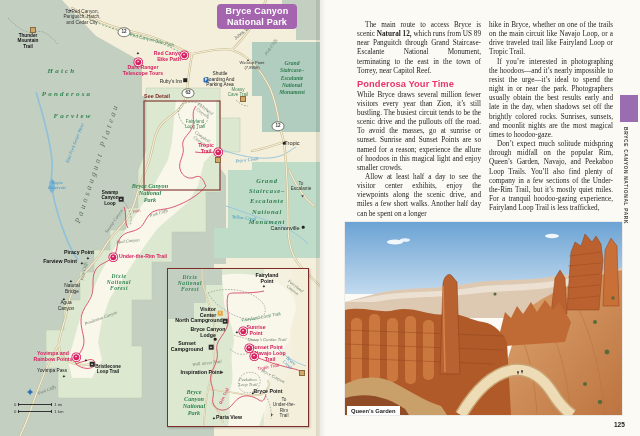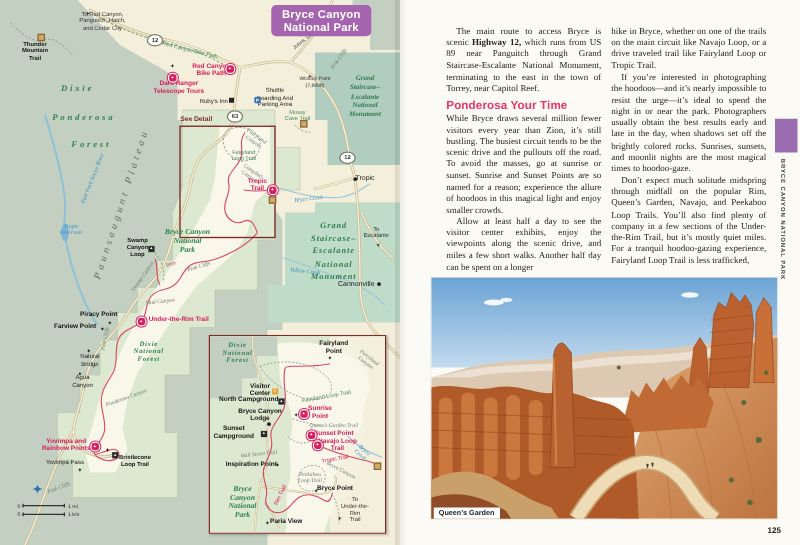--- a/index.html
+++ b/index.html
@@ -208,23 +208,23 @@
         <div class="lb park" style="left: 150px; top: 193px; transform: translate(-50%, -50%);">Bryce Canyon
 National
 Park</div>
         <div class="lb poi-sm" style="left: 110px; top: 198px; transform: translate(-50%, -50%);">Swamp
 Canyon
 Loop</div>
         <div class="lb plateau" style="left: 97px; top: 163px; transform: translate(-50%, -50%) rotate(-72deg);">Paunsaugunt  Plateau</div>
         <div class="lb water" style="left: 75px; top: 143px; transform: translate(-50%, -50%) rotate(-68deg);">East Fork Sevier River</div>
         <div class="lb water" style="left: 57px; top: 185px; transform: translate(-50%, -50%);">Tropic
 Reservoir</div>
-        <div class="lb forest" style="left: 62px; top: 71px; transform: translate(-50%, -50%);">Dixie</div>
+        <div class="lb forest" style="left: 62px; top: 71px; transform: translate(-50%, -50%);">Hatch</div>
         <div class="lb forest" style="left: 67px; top: 94px; transform: translate(-50%, -50%);">Ponderosa</div>
-        <div class="lb forest" style="left: 73px; top: 116px; transform: translate(-50%, -50%);">Forest</div>
+        <div class="lb forest" style="left: 73px; top: 116px; transform: translate(-50%, -50%);">Farview</div>
         <div class="lb canyon" style="left: 114px; top: 221px; transform: translate(-50%, -50%) rotate(-55deg);">Swamp Canyon</div>
         <div class="lb trail-red" style="left: 137px; top: 212px; transform: translate(-50%, -50%) rotate(-15deg);">Rim</div>
         <div class="lb canyon" style="left: 159px; top: 213px; transform: translate(-50%, -50%) rotate(-18deg);">Pink Cliffs</div>
         <div class="lb canyon" style="left: 128px; top: 241px; transform: translate(-50%, -50%) rotate(-6deg);">Mud Canyon</div>
         <div class="lb pink" style="left: 143px; top: 257px; transform: translate(-50%, -50%);">Under-the-Rim Trail</div>
         <div class="lb poi" style="left: 79px; top: 253px; transform: translate(-50%, -50%);">Piracy Point</div>
         <div class="lb poi" style="left: 60px; top: 262px; transform: translate(-50%, -50%);">Farview Point</div>
         <div class="lb forest-ctr" style="left: 119px; top: 282px; transform: translate(-50%, -50%);">Dixie
 National
 Forest</div>
@@ -372,21 +372,21 @@
           <div class="mk mk-star" style="left: 85px; top: 124px; transform: translate(-50%, -50%);"></div>
           <div class="mk mk-star" style="left: 46px; top: 149px; transform: translate(-50%, -50%);"></div>
           <div class="mk mk-trailhead" style="left: 134px; top: 104px; transform: translate(-50%, -50%);"></div>
           <div class="mk mk-arrow" style="left: 104px; top: 146px; transform: translate(-50%, -50%) rotate(115deg);"></div>
         </div>
     </div>
   </div>
 
   <div id="text-page">
     <div id="col1" class="col">
-      <p class="indent"><span>The main route to access Bryce is scenic </span><b>Highway 12,</b><span> which runs from US 89 near Panguitch through Grand Staircase-Escalante National Monument, terminating to the east in the town of Torrey, near Capitol Reef.</span></p>
+      <p class="indent"><span>The main route to access Bryce is scenic </span><b>Natural 12,</b><span> which runs from US 89 near Panguitch through Grand Staircase-Escalante National Monument, terminating to the east in the town of Torrey, near Capitol Reef.</span></p>
       <h2>Ponderosa Your Time</h2>
       <p>While Bryce draws several million fewer visitors every year than Zion, it’s still bustling. The busiest circuit tends to be the scenic drive and the pullouts off the road. To avoid the masses, go at sunrise or sunset. Sunrise and Sunset Points are so named for a reason; experience the allure of hoodoos in this magical light and enjoy smaller crowds.</p>
       <p class="indent">Allow at least half a day to see the visitor center exhibits, enjoy the viewpoints along the scenic drive, and miles a few short walks. Another half day can be spent on a longer</p>
     </div>
     <div id="col2" class="col">
       <p>hike in Bryce, whether on one of the trails on the main circuit like Navajo Loop, or a drive traveled trail like Fairyland Loop or Tropic Trail.</p>
       <p class="indent">If you’re interested in photographing the hoodoos—and it’s nearly impossible to resist the urge—it’s ideal to spend the night in or near the park. Photographers usually obtain the best results early and late in the day, when shadows set off the brightly colored rocks. Sunrises, sunsets, and moonlit nights are the most magical times to hoodoo-gaze.</p>
       <p class="indent">Don’t expect much solitude midspring through midfall on the popular Rim, Queen’s Garden, Navajo, and Peekaboo Loop Trails. You’ll also find plenty of company in a few sections of the Under-the-Rim Trail, but it’s mostly quiet miles. For a tranquil hoodoo-gazing experience, Fairyland Loop Trail is less trafficked,</p>
     </div>
 

